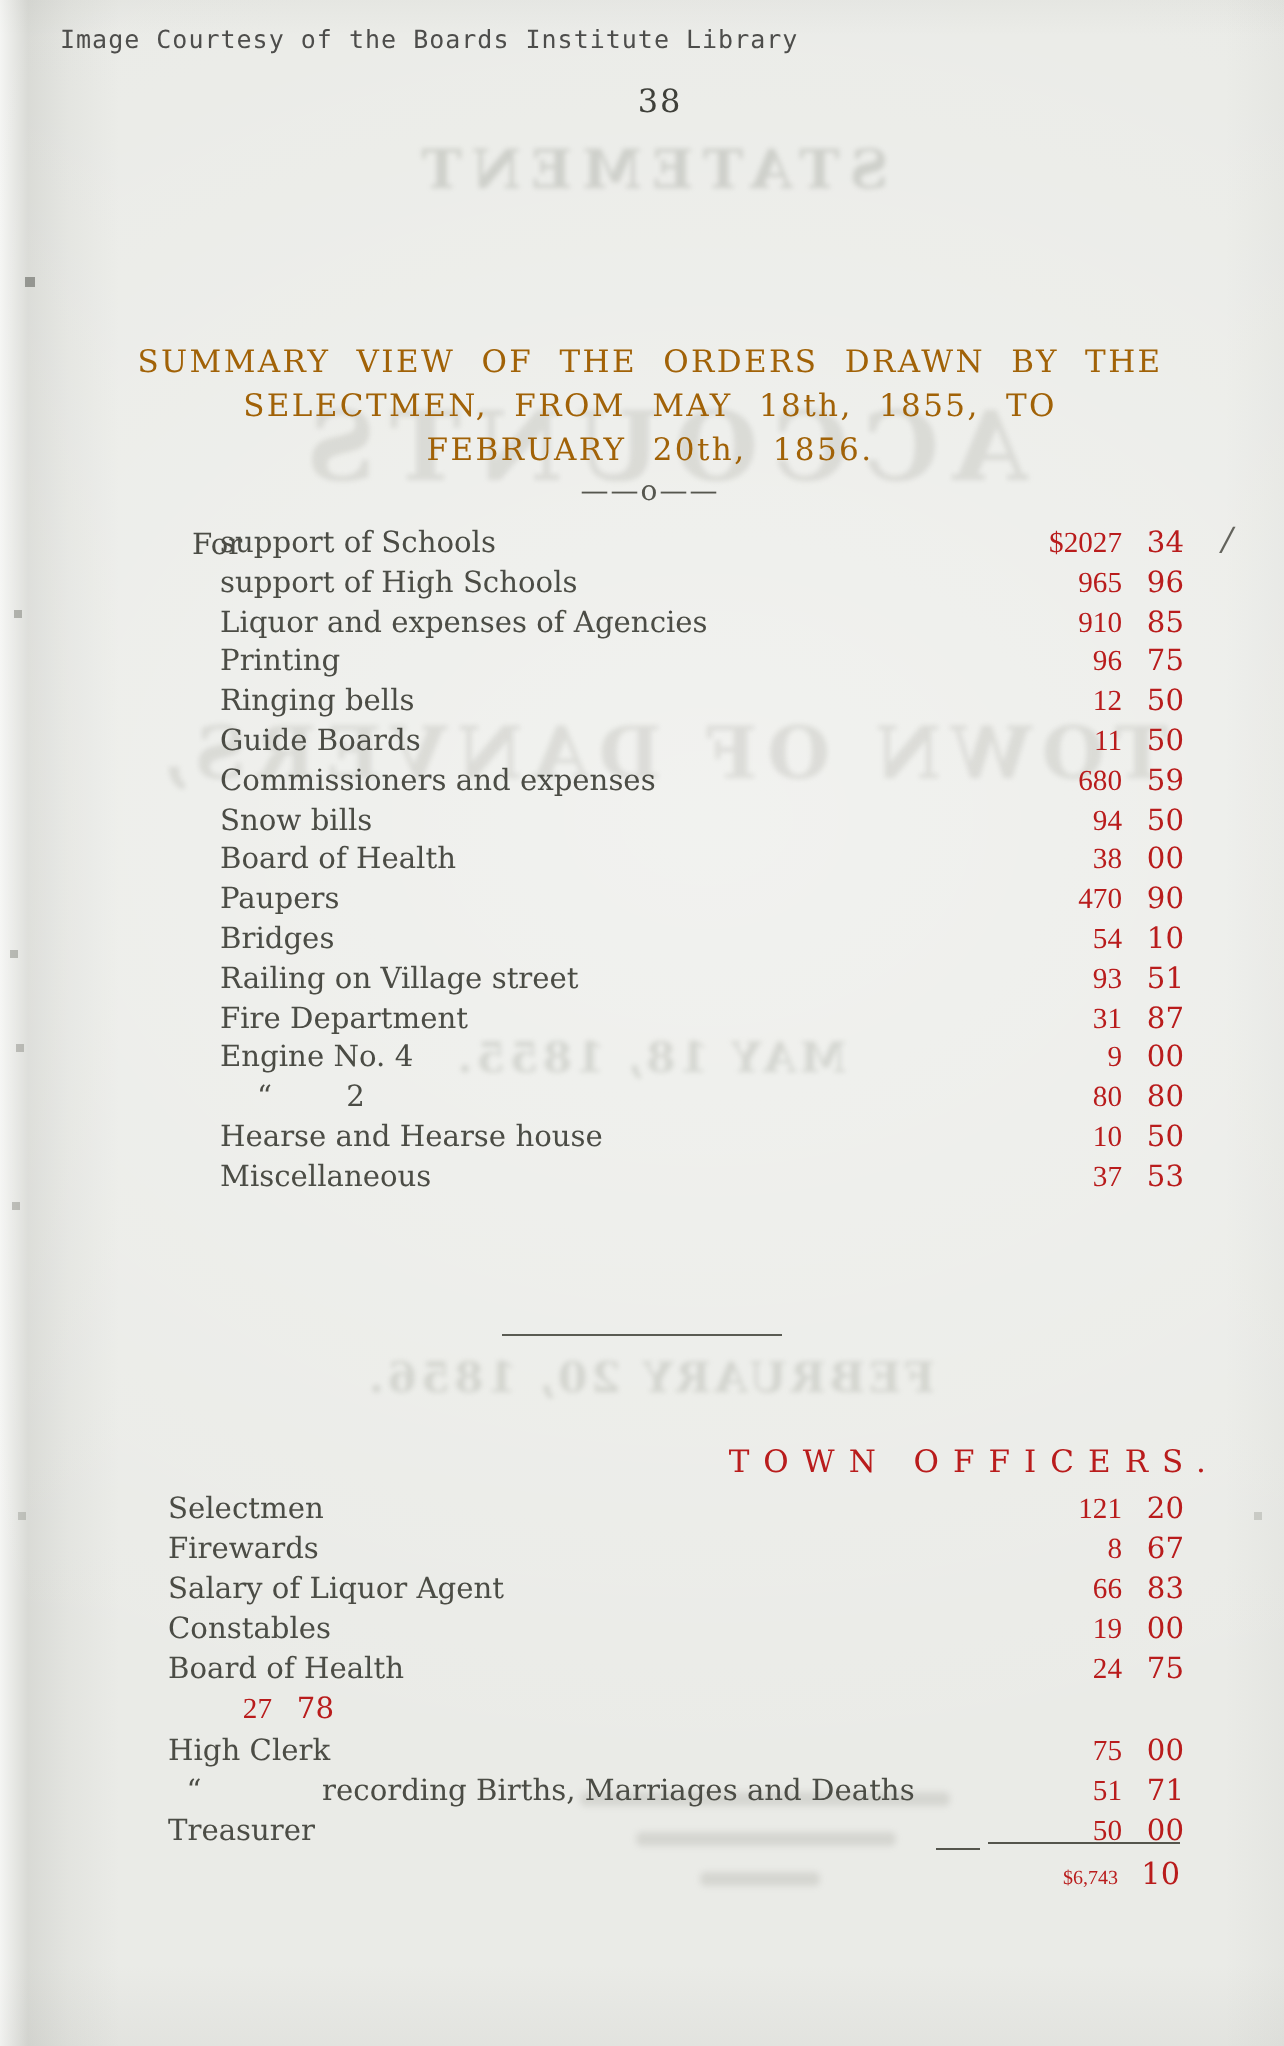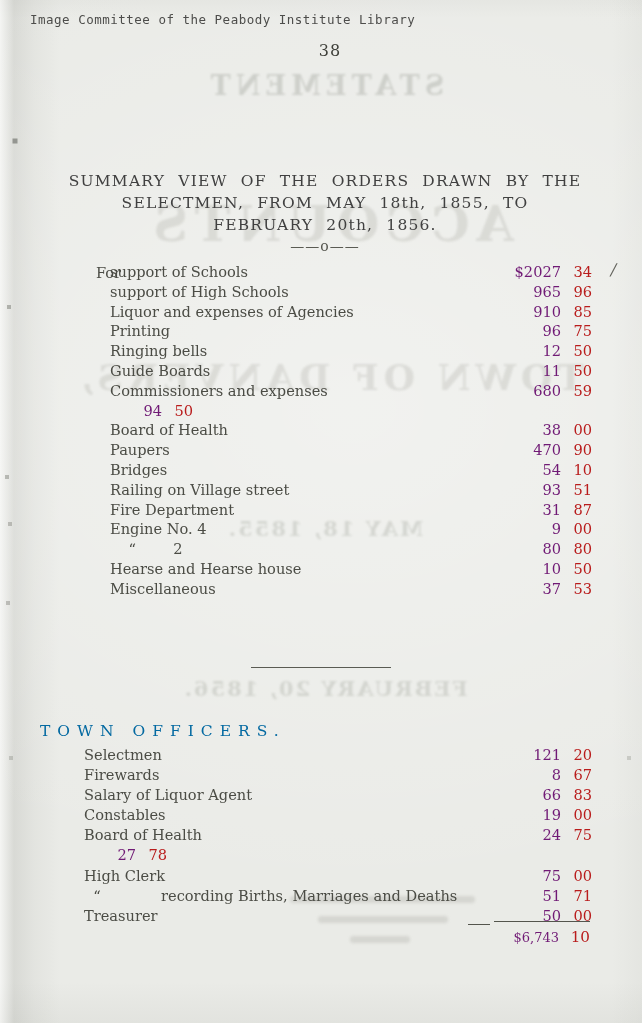--- a/index.html
+++ b/index.html
@@ -16,43 +16,43 @@
   }
   .abs{position:absolute;}
   
   .courtesy{
     top:12px;left:30px;
     font-family:"DejaVu Sans Mono","Liberation Mono",monospace;
     font-size:12.5px;color:#4d4d4b;letter-spacing:0.5px;white-space:pre;
   }
   .pagenum{top:41px;left:0;width:660px;text-align:center;font-size:16px;color:#3f403a;letter-spacing:1px;}
   
-  .title{top:170px;left:40px;width:570px;text-align:center;color:#404040;}
+  .title{top:170px;left:40px;width:570px;text-align:center;color:#a16207;}
   .title .tline{font-size:15.5px;line-height:22px;letter-spacing:1.2px;word-spacing:7px;white-space:nowrap;}
   .odivider{top:238px;left:40px;width:570px;text-align:center;font-size:14px;letter-spacing:1px;color:#55564e;}
   
   .list{left:84px;right:50px;}
   .orders-list{top:263px;}
   .orders-list .row{padding-left:26px;}
   .officers-list{top:746px;}
   .row{display:flex;align-items:baseline;height:19.8px;position:relative;}
   .officers-list .row{height:20.1px;}
   .lbl{flex:1;font-size:14.6px;white-space:pre;color:#4b4c45;}
-  .amt-d{min-width:52px;text-align:right;font-size:14.6px;color:#701a75;}
+  .amt-d{min-width:52px;text-align:right;font-size:14.6px;color:#b91c1c;font-family:Liberation Serif, serif;}
   .amt-c{width:24px;text-align:right;margin-left:7px;font-size:14.6px;color:#b91c1c;}
   .lead-in{position:absolute;left:12px;top:1px;font-size:14.6px;color:#4b4c45;}
   .mark{position:absolute;right:-24px;top:-3px;font-size:16px;color:#63635c;transform:skewX(-12deg);}
   
   .section-rule{top:667px;left:251px;width:140px;border-top:1.6px solid #5a5b53;}
-  .officers-heading{top:722px;left:40px;width:570px;text-align:left;font-size:15.5px;letter-spacing:7px;color:#0369a1;}
+  .officers-heading{top:722px;left:40px;width:570px;text-align:right;font-size:15.5px;letter-spacing:7px;color:#b91c1c;}
   
   .total-rule{top:921px;right:52px;width:96px;border-top:1.6px solid #54554d;}
   .total-rule::before{content:"";position:absolute;left:-26px;top:2px;width:22px;border-top:1.6px solid #54554d;}
   .total-row{top:928px;right:52px;display:flex;align-items:baseline;}
-  .total-row .amt-d{font-size:13px;}
+  .total-row .amt-d{font-size:10px;}
   .total-row .amt-c{font-size:15.2px;}
   
   .ghost{transform:scaleX(-1);filter:blur(1.3px);text-align:center;white-space:nowrap;font-weight:bold;pointer-events:none;}
   .g-statement{top:70px;left:40px;width:570px;font-size:27px;letter-spacing:5px;color:rgba(139,142,131,0.30);}
   .g-accounts{top:196px;left:30px;width:600px;font-size:48px;letter-spacing:7px;color:rgba(139,142,131,0.20);}
   .g-town{top:356px;left:20px;width:620px;font-size:36px;letter-spacing:5px;color:rgba(139,142,131,0.20);}
   .g-may{top:516px;left:40px;width:570px;font-size:21px;letter-spacing:2px;color:rgba(139,142,131,0.26);}
   .g-feb{top:676px;left:40px;width:570px;font-size:21px;letter-spacing:2px;color:rgba(139,142,131,0.26);}
   .ghost-line{position:absolute;height:7px;background:rgba(139,142,131,0.22);filter:blur(1.6px);border-radius:3px;}
   .gl1{top:896px;left:290px;width:185px;}
@@ -74,21 +74,21 @@
 <div class="abs ghost g-statement">STATEMENT</div>
 <div class="abs ghost g-accounts">ACCOUNTS</div>
 <div class="abs ghost g-town">TOWN OF DANVERS,</div>
 <div class="abs ghost g-may">MAY 18, 1855.</div>
 <div class="abs ghost g-feb">FEBRUARY 20, 1856.</div>
 <div class="ghost-line gl1"></div>
 <div class="ghost-line gl2"></div>
 <div class="ghost-line gl3"></div>
 <div class="abs specks"></div>
 
-<div class="abs courtesy">Image Committee of the Peabody Institute Library</div>
+<div class="abs courtesy">Image Courtesy of the Boards Institute Library</div>
 <div class="abs pagenum">38</div>
 
 <div class="abs title">
   <div class="tline">SUMMARY VIEW OF THE ORDERS DRAWN BY THE</div>
   <div class="tline">SELECTMEN, FROM MAY 18th, 1855, TO</div>
   <div class="tline">FEBRUARY 20th, 1856.</div>
 </div>
 <div class="abs odivider">——o——</div>
 
 <div class="abs list orders-list" id="orders-list">
@@ -123,20 +123,21 @@
       <span class="lbl">Guide Boards</span>
       <span class="amt-d">11</span>
       <span class="amt-c">50</span>
     </div>
     <div class="row">
       <span class="lbl">Commissioners and expenses</span>
       <span class="amt-d">680</span>
       <span class="amt-c">59</span>
     </div>
     <div class="row">
+      <span class="lbl">Snow bills</span>
       <span class="amt-d">94</span>
       <span class="amt-c">50</span>
     </div>
     <div class="row">
       <span class="lbl">Board of Health</span>
       <span class="amt-d">38</span>
       <span class="amt-c">00</span>
     </div>
     <div class="row">
       <span class="lbl">Paupers</span>

